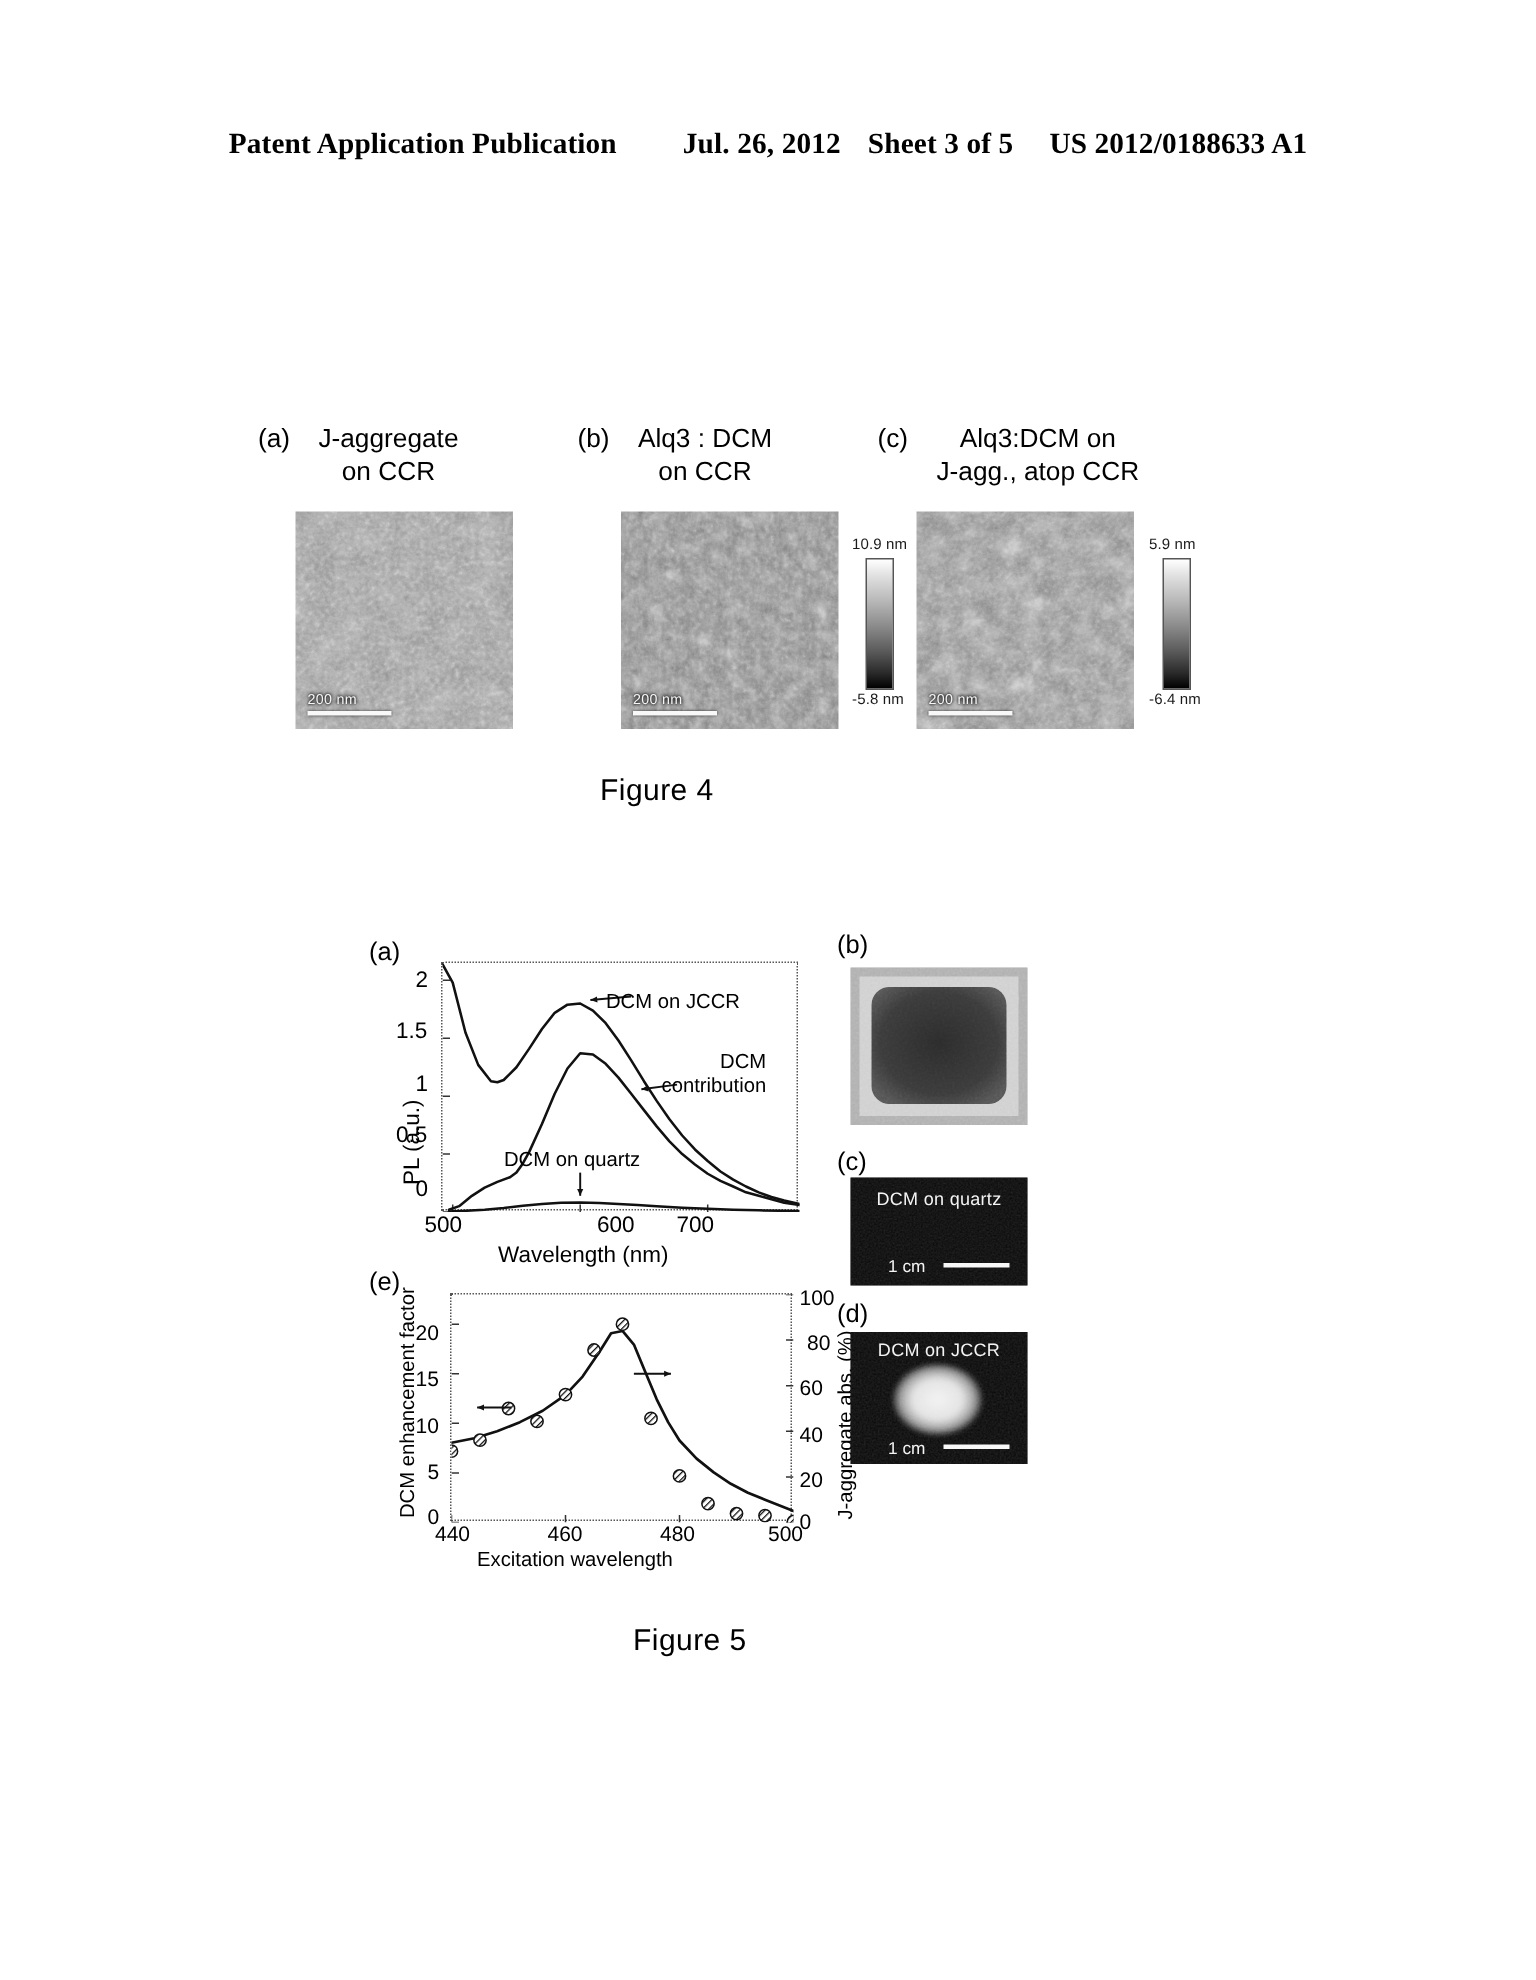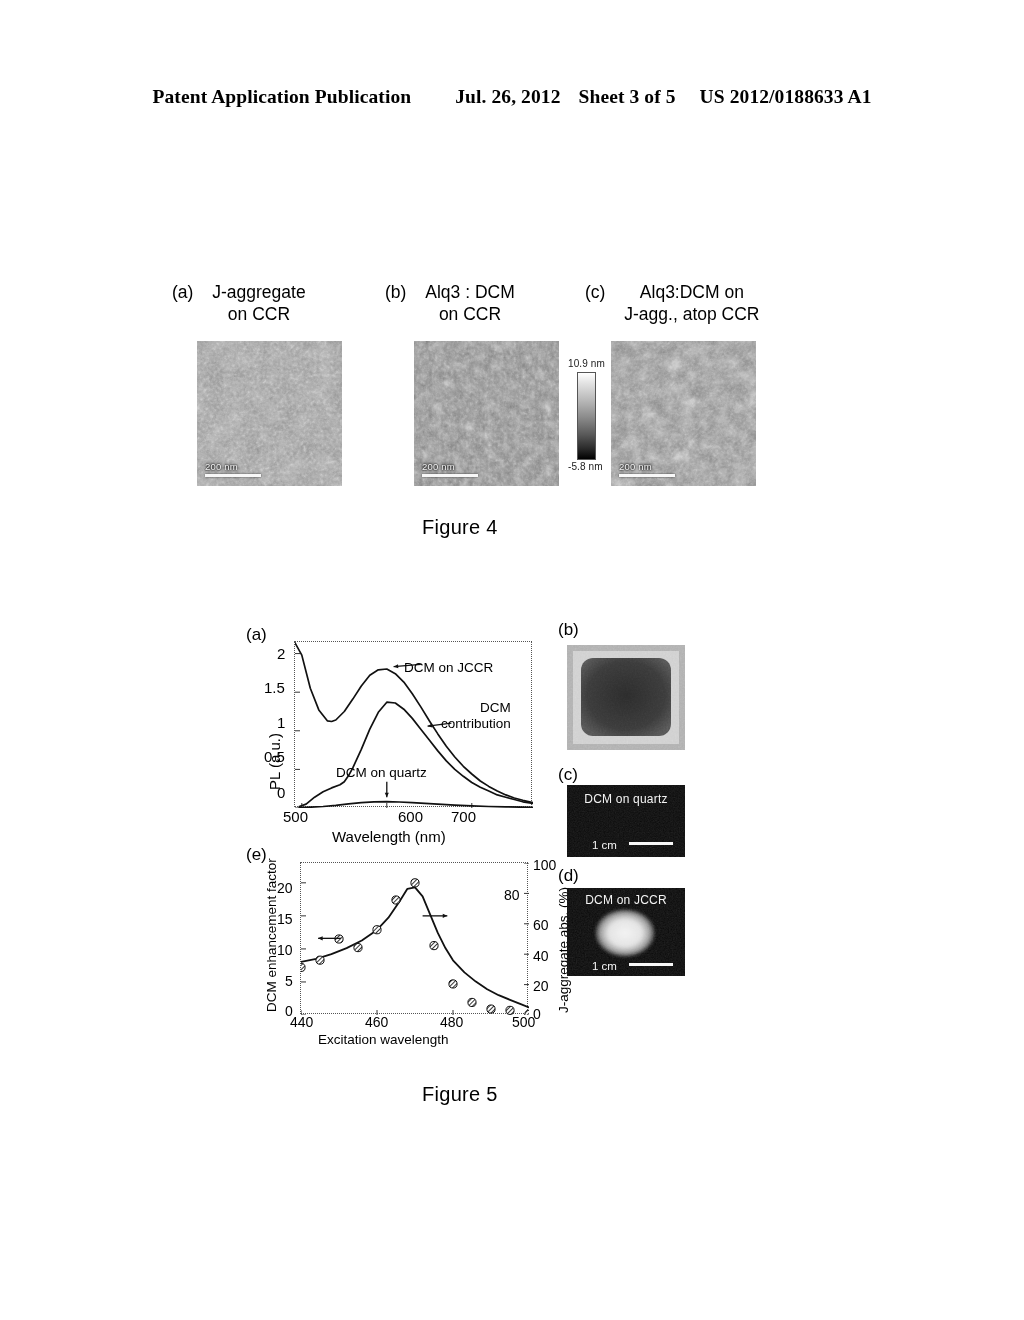--- a/index.html
+++ b/index.html
@@ -270,22 +270,27 @@
         </filter>
       </defs>
       <rect width="170" height="170" fill="#7d7d7d"></rect>
       <rect width="170" height="170" filter="url(#blb-c)" opacity="1" style="mix-blend-mode:screen"></rect>
       <rect width="170" height="170" filter="url(#nz-c)" opacity="0.58" style="mix-blend-mode:overlay"></rect>
     </svg>
     <div class="scaletext">200 nm</div>
     <div class="scalebar"></div>
   </div>
 
-
-  <div class="fig-caption" style="left:422px; top:516px;">Figure 4</div>
+  <div class="cbar-wrap" style="left:766px; top:356px; height:120px;">
+    <div class="cbar-top">5.9 nm</div>
+    <div class="cbar"></div>
+    <div class="cbar-bot">-6.4 nm</div>
+  </div>
+
+  <div class="fig-caption" style="left:400px; top:516px;">Figure 4</div>
 </div>
 
 <div id="figure5">
 
   <div class="panel-tag" style="left:246px; top:625px;">(a)</div>
 
   <div class="plotbox" id="plot-a" style="left:294px; top:641px; width:238px; height:166px;">
     <svg id="svg-a" width="238" height="166" viewBox="0 0 238 166">
         <line x1="0" y1="166" x2="5" y2="166" stroke="#333" stroke-width="1"></line>
         <line x1="0" y1="127.3953488372093" x2="5" y2="127.3953488372093" stroke="#333" stroke-width="1"></line>
@@ -377,21 +382,21 @@
   <div class="axis-title vert" style="left:556px; top:1013px; font-size:13.5px;">J-aggregate abs. (%)</div>
   <div class="axis-title" style="left:318px; top:1032px; font-size:13.5px;">Excitation wavelength</div>
 
   <div class="tick-lbl" style="left:277px; top:880px; font-size:14px;">20</div>
   <div class="tick-lbl" style="left:277px; top:911px; font-size:14px;">15</div>
   <div class="tick-lbl" style="left:277px; top:942px; font-size:14px;">10</div>
   <div class="tick-lbl" style="left:285px; top:973px; font-size:14px;">5</div>
   <div class="tick-lbl" style="left:285px; top:1003px; font-size:14px;">0</div>
 
   <div class="tick-lbl" style="left:533px; top:857px; font-size:14px;">100</div>
-  <div class="tick-lbl" style="left:504px; top:887px; font-size:14px;">80</div>
+  <div class="tick-lbl" style="left:538px; top:887px; font-size:14px;">80</div>
   <div class="tick-lbl" style="left:533px; top:917px; font-size:14px;">60</div>
   <div class="tick-lbl" style="left:533px; top:948px; font-size:14px;">40</div>
   <div class="tick-lbl" style="left:533px; top:978px; font-size:14px;">20</div>
   <div class="tick-lbl" style="left:533px; top:1006px; font-size:14px;">0</div>
 
   <div class="tick-lbl" style="left:290px; top:1014px; font-size:14px;">440</div>
   <div class="tick-lbl" style="left:365px; top:1014px; font-size:14px;">460</div>
   <div class="tick-lbl" style="left:440px; top:1014px; font-size:14px;">480</div>
   <div class="tick-lbl" style="left:512px; top:1014px; font-size:14px;">500</div>
 

